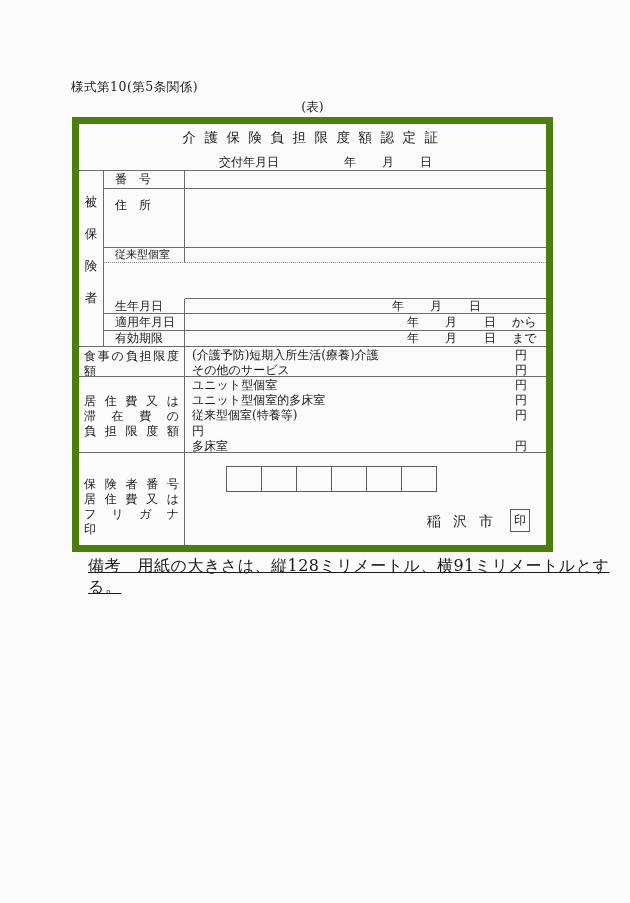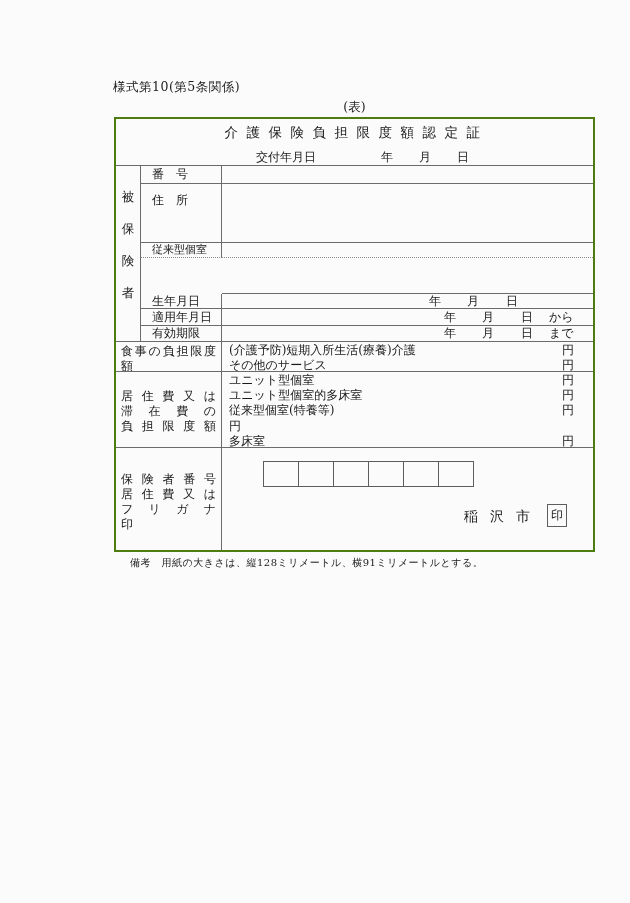--- a/index.html
+++ b/index.html
@@ -4,29 +4,29 @@
 <style>
   * { margin:0; padding:0; box-sizing:border-box; }
   html,body { width:630px; height:903px; }
   body {
     background:#fbfbfb;
     font-family:"DejaVu Serif","Liberation Serif",serif;
     color:#1a1a1a;
     position:relative;
     font-size:12px;
   }
-  .page { position:absolute; inset:0;margin-left:42px; }
+  .page { position:absolute; inset:0; }
 
   .form-number { position:absolute; left:71px; top:79px; font-size:12.5px; letter-spacing:0.5px; }
   .side-label  { position:absolute; left:72px; top:99px; width:481px; text-align:center; font-size:12.5px; }
-  .note        { position:absolute; left:88px; top:556px; font-size:10px; letter-spacing:0.5px; }
+  .note        { position:absolute; left:88px; top:556px; font-size:16px; letter-spacing:0.5px;text-decoration:underline; }
 
   .cert-table {
     position:absolute; left:72px; top:117px; width:481px; height:435px;
-    border:2px solid #4d7c0f;
+    border:7px solid #4d7c0f;
     display:grid;
     grid-template-columns:25px 81px auto;
     grid-template-rows:47px 18px 59px 15px 36px 15px 17px 16px 30px 76px auto;
     background:transparent;
   }
   .cell { position:relative; overflow:hidden; }
   .br { border-right:1px solid #6b6b6b; }
   .bb { border-bottom:1px solid #6b6b6b; }
   .bbd { border-bottom:1px dotted #8a8a8a; }
 

